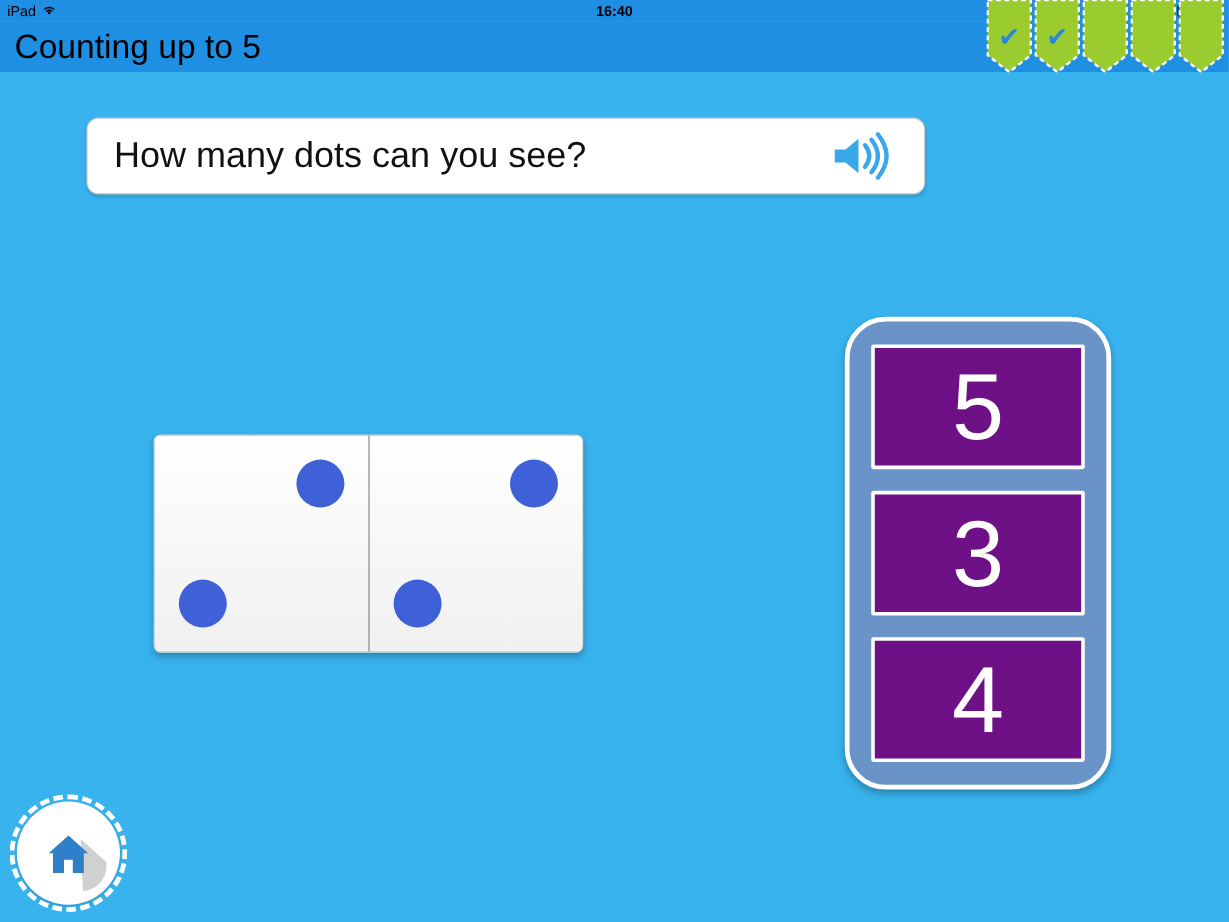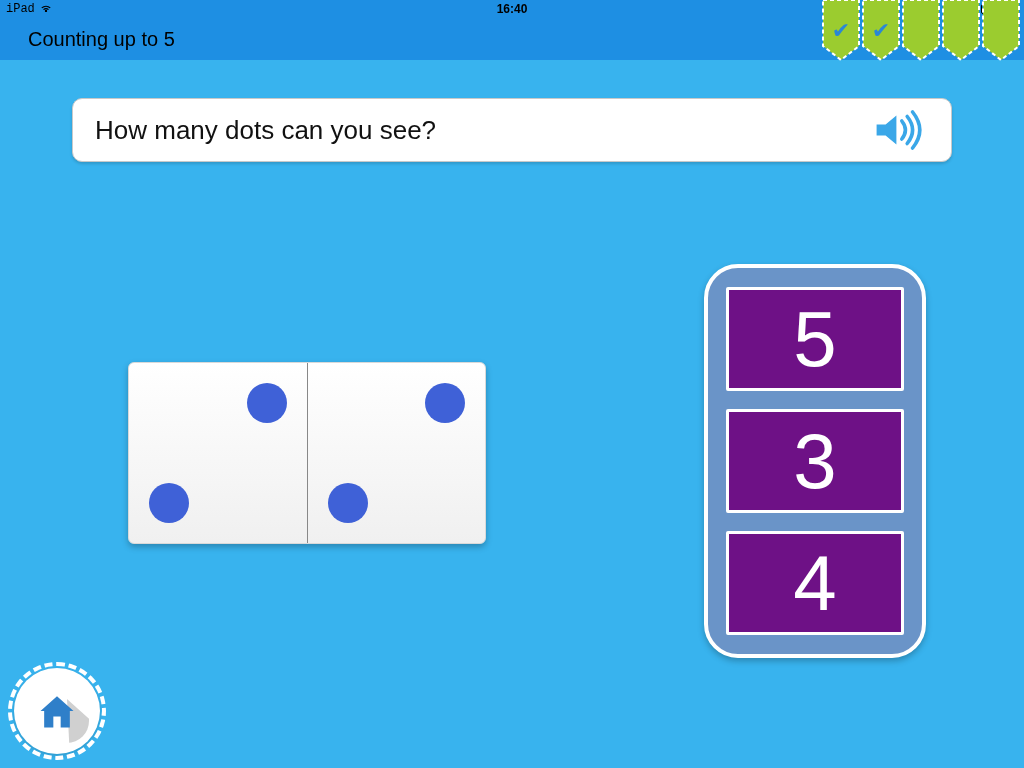--- a/index.html
+++ b/index.html
@@ -6,56 +6,56 @@
   html, body { width: 1024px; height: 768px; overflow: hidden; font-family: "Comic Sans MS", "Comic Sans", cursive, sans-serif; }
   body { background: #38b3ee; position: relative; }
 
   
   .statusbar {
     position: absolute; top: 0; left: 0; right: 0; height: 18px;
     background: #1e8fe3; color: #000;
     font-family: -apple-system, Helvetica, Arial, sans-serif;
     font-size: 12px; display: flex; align-items: center; padding: 0 6px;
   }
-  .statusbar .sb-left { display: flex; align-items: flex-start; gap: 4px; font-family: Liberation Mono, monospace; }
+  .statusbar .sb-left { display: flex; align-items: flex-start; gap: 4px; }
   .statusbar .sb-center { position: absolute; left: 50%; transform: translateX(-50%); font-weight: 600; }
   .statusbar .sb-right { margin-left: auto; display: flex; align-items: center; gap: 3px; }
   .battery {
     width: 22px; height: 10px; border: 1px solid #000; border-radius: 2px; position: relative;
   }
   .battery::after {
     content: ""; position: absolute; right: -3px; top: 2px; width: 2px; height: 4px; background: #000; border-radius: 0 1px 1px 0;
   }
   .battery-fill { height: 100%; width: 95%; background: #3ddc3d; border-radius: 1px; }
   .wifi-icon svg { width: 14px; height: 12px; display: block; }
 
   
   .titlebar {
     position: absolute; top: 18px; left: 0; right: 0; height: 42px;
     background: #1e8fe3; color: #000; display: flex; align-items: center;
-    padding-left: 28px; font-size: 20px;
+    padding-left: 12px; font-size: 28px;
   }
 
   
   .badges {
     position: absolute; top: 0; right: 4px; display: flex; gap: 2px; z-index: 5;
   }
   .badge {
     width: 38px; height: 62px; position: relative; display: flex; align-items: center; justify-content: center;
   }
   .badge svg { position: absolute; top: 0; left: 0; }
   .badge .check { position: relative; z-index: 2; color: #2a87d6; font-size: 22px; }
 
   
   .question-bar {
-    position: absolute; top: 98px; left: 72px; width: 880px; height: 64px;
+    position: absolute; top: 98px; left: 72px; width: 699px; height: 64px;
     background: #fff; border: 1px solid #c9c9c9; border-radius: 10px;
     box-shadow: 0 2px 3px rgba(0,0,0,0.15);
     display: flex; align-items: center; padding: 0 22px;
-    font-size: 26px; color: #111;
+    font-size: 30px; color: #111;
   }
   .speaker-btn {
     margin-left: auto; width: 58px; height: 44px; display: flex; align-items: center; justify-content: center;
     cursor: pointer;
   }
   .speaker-btn svg { width: 54px; height: 40px; }
 
   
   .domino {
     position: absolute; left: 128px; top: 362px; width: 358px; height: 182px;

